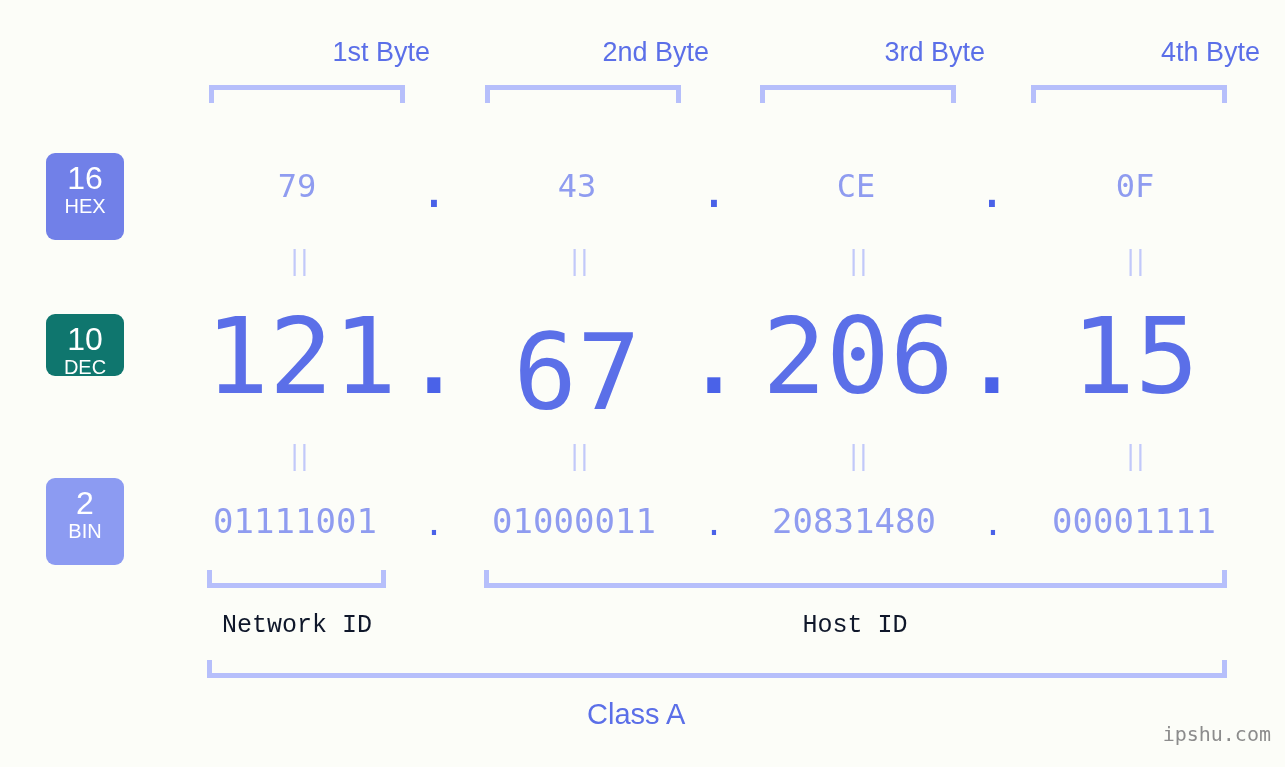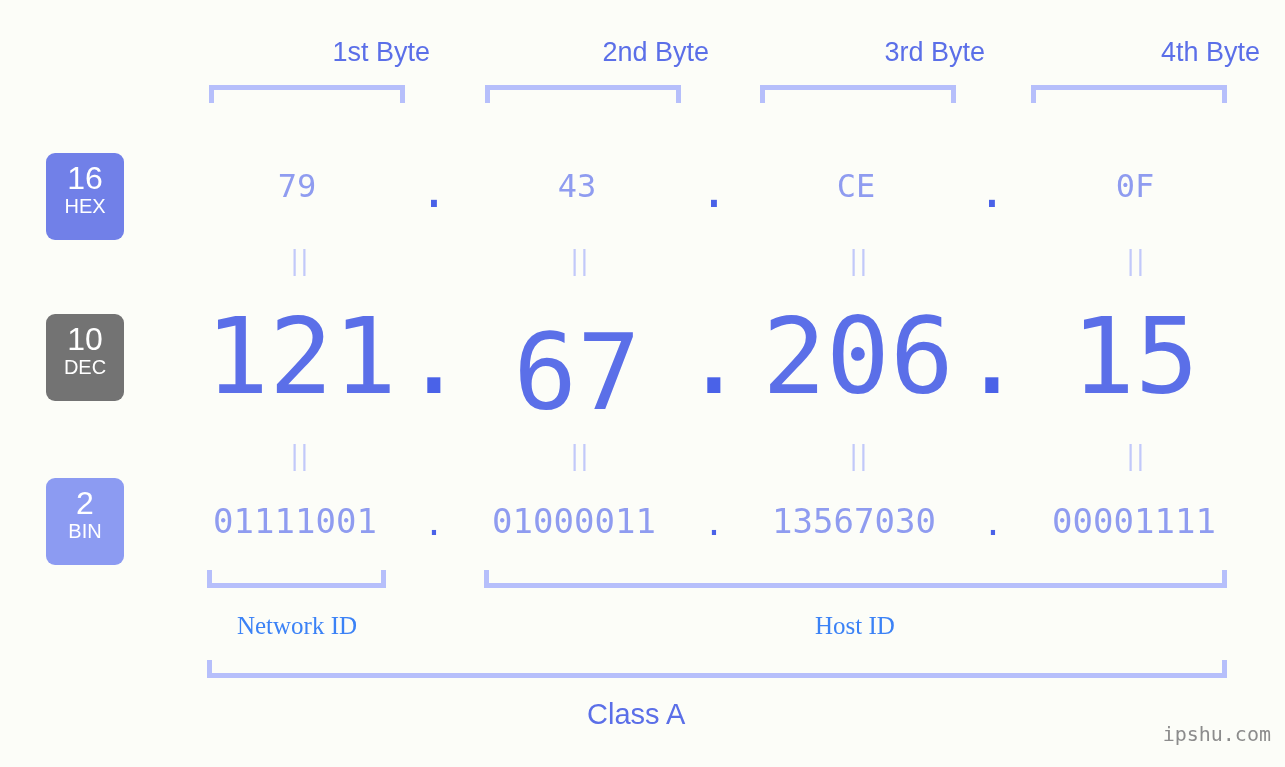--- a/index.html
+++ b/index.html
@@ -130,22 +130,22 @@
     font-family: "DejaVu Sans", sans-serif;
     letter-spacing: 1px;
   }
 
   
   .id-label {
     position: absolute;
     text-align: center;
     font-size: 25px;
     line-height: 30px;
-    color: #3b82f6;
-    font-family: Liberation Serif, serif;
+    color: #0f172a;
+    font-family: Liberation Mono, monospace;
     white-space: nowrap;
   }
   .class-label {
     position: absolute;
     font-size: 29px;
     line-height: 34px;
     color: #5b6fe8;
     font-family: "Liberation Sans", sans-serif;
     white-space: nowrap;
   }
@@ -189,21 +189,21 @@
     <div class="cell hex-cell" style="left:741px; width:230px;">CE</div>
     <div class="dot dot-hex" style="left:968px; width:48px; top:4px;">.</div>
     <div class="cell hex-cell" style="left:1020px; width:230px;">0F</div>
   </div>
 
   <div class="eq" style="left:280px; top:246px;">||</div>
   <div class="eq" style="left:560px; top:246px;">||</div>
   <div class="eq" style="left:839px; top:246px;">||</div>
   <div class="eq" style="left:1116px; top:246px;">||</div>
 
-  <div class="badge" style="top:314px; height:87px; background:#737373;">
+  <div class="badge" style="top:314px; height:62px; background:#0f766e;">
     <span class="num">10</span>
     <span class="nm">DEC</span>
   </div>
 
   <div class="row" style="top:298px;">
     <div class="cell dec-cell" style="left:180px; width:242px;">121</div>
     <div class="dot dot-dec" style="left:398px; width:72px;">.</div>
     <div class="cell dec-cell" style="left:456px; width:242px;margin-top:16px;">67</div>
     <div class="dot dot-dec" style="left:678px; width:72px;">.</div>
     <div class="cell dec-cell" style="left:737px; width:242px;">206</div>
@@ -219,21 +219,21 @@
   <div class="badge" style="top:478px; height:87px; background:#8c9bf2;">
     <span class="num">2</span>
     <span class="nm">BIN</span>
   </div>
 
   <div class="row" style="top:501px;">
     <div class="cell bin-cell" style="left:180px; width:230px;">01111001</div>
     <div class="dot dot-bin" style="left:410px; width:48px; top:2px;">.</div>
     <div class="cell bin-cell" style="left:459px; width:230px;">01000011</div>
     <div class="dot dot-bin" style="left:690px; width:48px; top:2px;">.</div>
-    <div class="cell bin-cell" style="left:739px; width:230px;">13567030</div>
+    <div class="cell bin-cell" style="left:739px; width:230px;">20831480</div>
     <div class="dot dot-bin" style="left:969px; width:48px; top:2px;">.</div>
     <div class="cell bin-cell" style="left:1019px; width:230px;">00001111</div>
   </div>
 
   <div class="bracket-bottom" style="left:207px; top:570px; width:179px;"></div>
   <div class="bracket-bottom" style="left:484px; top:570px; width:743px;"></div>
 
   <div class="id-label" style="left:172px; top:611px; width:250px;">Network ID</div>
   <div class="id-label" style="left:730px; top:611px; width:250px;">Host ID</div>
 

